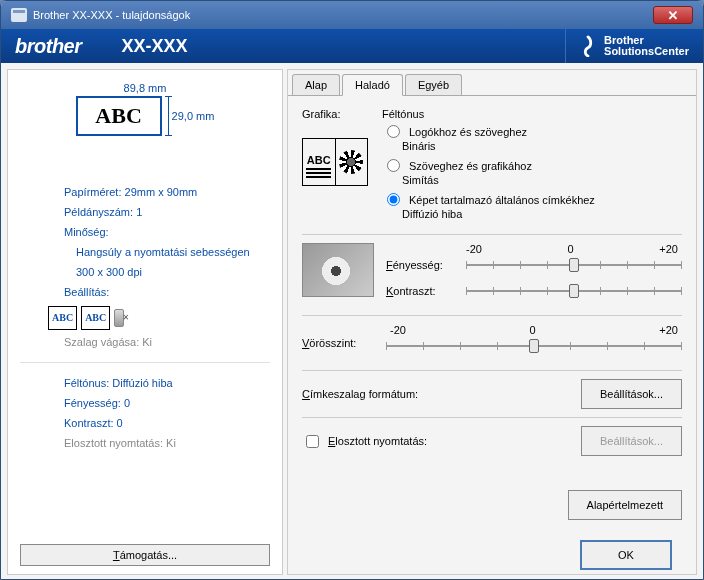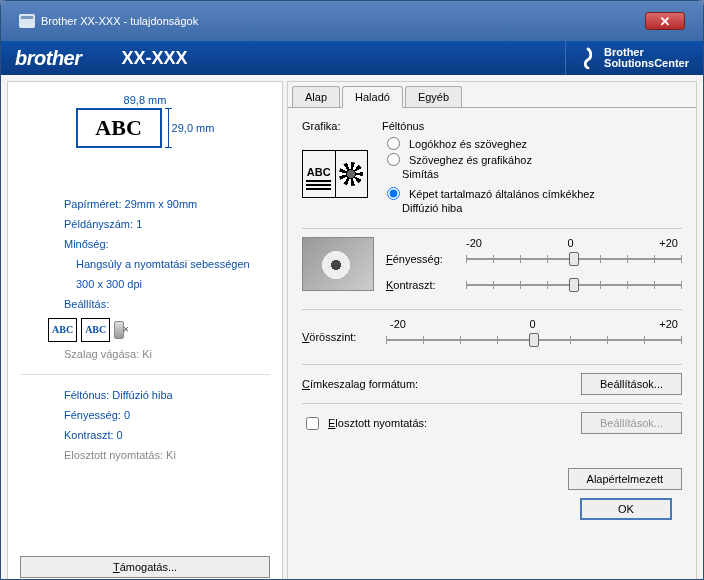--- a/index.html
+++ b/index.html
@@ -1,18 +1,18 @@
 <!DOCTYPE html>
 <html><head>
 <meta charset="utf-8">
 <style>
   * { box-sizing: border-box; font-family: Tahoma, Arial, sans-serif; font-size: 11px; }
   body { margin: 0; background: #6b8bb5; width: 704px; height: 580px; overflow: hidden; }
   .window { width: 704px; height: 580px; background: #fff; border: 1px solid #2b4f7a; border-radius: 6px 6px 0 0; overflow: hidden; }
-  .titlebar { height: 40px; background: linear-gradient(#5a84c0, #3c6aa8); display: flex; align-items: center; padding: 0 18px; color: #fff; }
+  .titlebar { height: 28px; background: linear-gradient(#5a84c0, #3c6aa8); display: flex; align-items: center; padding: 0 10px; color: #fff; }
   .titlebar .icon { width: 16px; height: 14px; background: #dce6f2; margin-right: 6px; border-radius: 2px; position: relative; }
   .titlebar .icon::before { content: ""; position: absolute; top: 2px; left: 2px; right: 2px; height: 3px; background: #7a99c2; }
   .titlebar-text { flex: 1; }
   .close-btn { width: 40px; height: 18px; background: linear-gradient(#d96a6a, #b82a2a); border: 1px solid #7a1f1f; border-radius: 3px; color: #fff; display: flex; align-items: center; justify-content: center; font-weight: bold; cursor: pointer; font-size: 13px; }
   .brandbar { height: 34px; background: linear-gradient(#0f4fa8, #0a3b82); display: flex; align-items: center; color: #fff; padding: 0 14px; }
   .brand-logo { font-size: 20px; font-weight: bold; font-style: italic; letter-spacing: -0.5px; }
   .brand-model { font-size: 18px; font-weight: bold; margin-left: 40px; }
   .brand-sc { margin-left: auto; display: flex; align-items: center; gap: 6px; border-left: 1px solid #3a6cb5; padding-left: 12px; height: 100%; cursor: pointer; }
   .sc-icon { width: 20px; height: 22px; position: relative; }
   .sc-icon svg { width: 100%; height: 100%; }
@@ -62,23 +62,23 @@
   .sliders { flex: 1; }
   .scale-row { display: flex; justify-content: space-between; padding: 0 4px 0 80px; }
   .slider-row { display: flex; align-items: center; gap: 8px; margin-bottom: 6px; }
   .slider-row .lbl { width: 72px; }
   .slider-track { flex: 1; height: 20px; position: relative; }
   .slider-track .line { position: absolute; top: 9px; left: 0; right: 0; height: 2px; background: #999; }
   .slider-track .ticks { position: absolute; top: 6px; left: 0; right: 0; display: flex; justify-content: space-between; }
   .slider-track .ticks span { width: 1px; height: 8px; background: #999; }
   .slider-track .thumb { position: absolute; top: 3px; left: calc(50% - 5px); width: 10px; height: 14px; background: #e8e8e8; border: 1px solid #666; border-radius: 2px; cursor: pointer; }
   .row-inline { display: flex; align-items: center; justify-content: space-between; margin: 6px 0; }
-  .btn { height: 22px; padding: 0 18px; border: 1px solid #888; background: #efefef; cursor: pointer; }
+  .btn { height: 30px; padding: 0 18px; border: 1px solid #888; background: #efefef; cursor: pointer; }
   .btn.disabled { color: #999; cursor: default; }
-  .btn.default-btn { border: 2px solid #4a7ab5; }
+  .btn.default-btn { border: 2px solid #4a7ab5; margin-top: 12px; }
   .footer-btns { display: flex; justify-content: flex-end; gap: 10px; padding: 8px 10px 0 0; }
   .check-row { display: flex; align-items: center; gap: 6px; }
   .underline-accel { text-decoration: underline; }
 </style>
 </head>
 <body>
 
 <div class="window">
 
   <div class="titlebar">
@@ -160,20 +160,21 @@
                   <div class="flower-ic"></div>
                 </div>
             </div>
           </div>
           <div class="halftone-col">
             <div class="halftone-title">Féltónus</div>
             <label class="radio-row">
               <input type="radio" name="ht" style="">
               <span>Logókhoz és szöveghez</span>
             </label>
+            <div class="radio-sub">Bináris</div>
             <label class="radio-row">
               <input type="radio" name="ht" style="">
               <span>Szöveghez és grafikához</span>
             </label>
             <div class="radio-sub">Simítás</div>
             <label class="radio-row">
               <input type="radio" name="ht" checked="" style="">
               <span>Képet tartalmazó általános címkékhez</span>
             </label>
             <div class="radio-sub">Diffúzió hiba</div>

